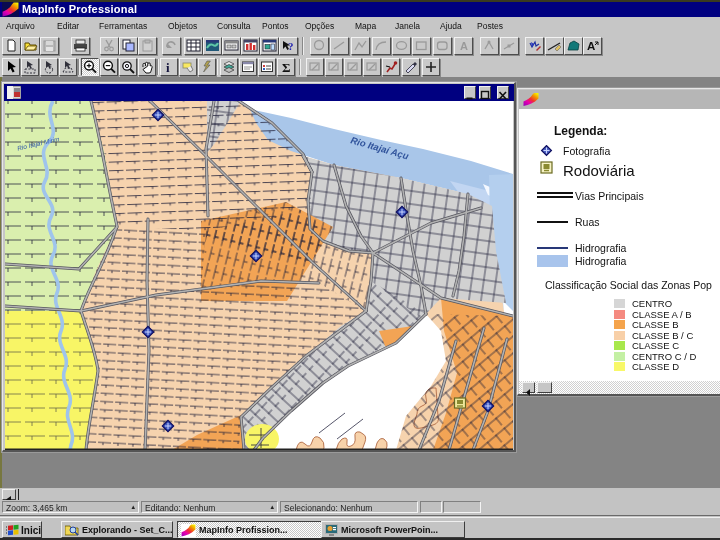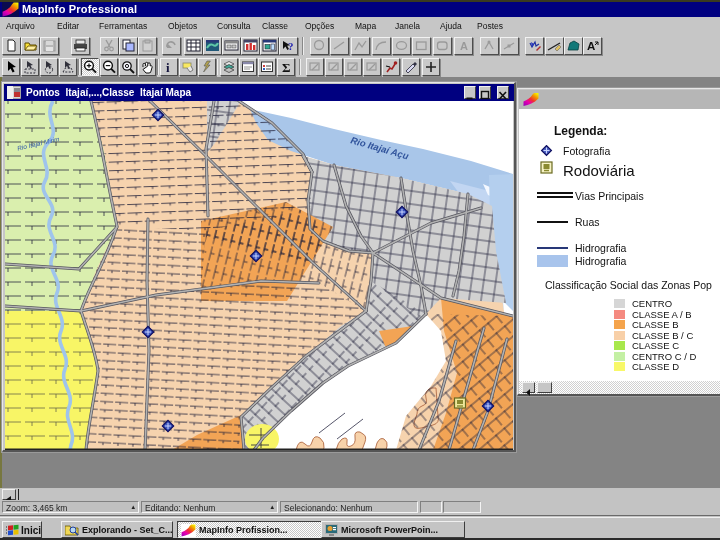--- a/index.html
+++ b/index.html
@@ -33,21 +33,21 @@
       <rect x="0" y="0" width="16" height="14" fill="#0a0a50"></rect>
       <path d="M0.5,13.5 L0.5,9 C5,7 7.5,5.5 9.5,2 L11,0.5 L15.5,0.5 L15.5,6 C11,10.5 6,12.5 0.5,13.5 Z" fill="url(#ga)"></path>
     </svg>
 <div class="abs titletxt">MapInfo Professional</div>
 <div class="abs menubar"></div>
 <div class="abs menu" style="left:6px">Arquivo</div>
 <div class="abs menu" style="left:57px">Editar</div>
 <div class="abs menu" style="left:99px">Ferramentas</div>
 <div class="abs menu" style="left:168px">Objetos</div>
 <div class="abs menu" style="left:217px">Consulta</div>
-<div class="abs menu" style="left:262px">Classe</div>
+<div class="abs menu" style="left:262px">Pontos</div>
 <div class="abs menu" style="left:305px">Opções</div>
 <div class="abs menu" style="left:355px">Mapa</div>
 <div class="abs menu" style="left:395px">Janela</div>
 <div class="abs menu" style="left:440px">Ajuda</div>
 <div class="abs menu" style="left:477px">Postes</div>
 <div class="abs toolzone"></div>
 <div class="tb" style="left:2px;top:37px;width:19px;height:18px">
       <svg width="15" height="14" viewBox="0 0 15 14" style="position:absolute;left:1px;top:1px">
         <path d="M4,1 h5 l2,2 v9 h-7 z" fill="#fff" stroke="#222" stroke-width="1"></path>
       </svg>
@@ -359,21 +359,20 @@
 <div class="abs" style="left:0;top:77px;width:720px;height:411px;background:#848484"></div>
 <div class="abs" style="left:0;top:77px;width:2px;height:411px;background:#77773f"></div>
 <div class="win" style="left:2px;top:82px;width:514px;height:370px">
 <div class="abs" style="left:1px;top:1px;width:510px;height:17px;background:#000080"></div>
 <svg class="abs" style="left:4px;top:3px" width="14" height="13" viewBox="0 0 14 13">
         <rect x="0" y="0" width="14" height="13" fill="#d8d8d8" stroke="#555" stroke-width="0.8"></rect>
         <rect x="0" y="0" width="6" height="13" fill="#f0f0f0"></rect>
         <path d="M7,3 h6 M7,5 h6" stroke="#334" stroke-width="1"></path>
         <rect x="7" y="6" width="6" height="5" fill="#c03030"></rect>
       </svg>
-<div class="abs" style="left:23px;top:4px;color:#fff;font-size:10px;font-weight:bold">Pontos&nbsp; Itajaí,...,Classe&nbsp; Itajaí Mapa</div>
 <div class="abs" style="left:461px;top:3px;width:12px;height:13px;background:#c6c6c6;border:1px solid;border-color:#f0f0f0 #404040 #404040 #f0f0f0"><svg width="10" height="11" viewBox="0 0 10 11">
           <rect x="1.5" y="7.5" width="6" height="2" fill="#111"></rect>
         </svg></div>
 <div class="abs" style="left:476px;top:3px;width:12px;height:13px;background:#c6c6c6;border:1px solid;border-color:#f0f0f0 #404040 #404040 #f0f0f0"><svg width="10" height="11" viewBox="0 0 10 11">
           <rect x="1.5" y="1.5" width="7" height="7" fill="none" stroke="#111" stroke-width="1.4"></rect>
         </svg></div>
 <div class="abs" style="left:494px;top:3px;width:12px;height:13px;background:#c6c6c6;border:1px solid;border-color:#f0f0f0 #404040 #404040 #f0f0f0"><svg width="10" height="11" viewBox="0 0 10 11">
           <path d="M1.5,2 L8,9 M8,2 L1.5,9" stroke="#111" stroke-width="1.6"></path>
         </svg></div>
 <div class="abs" style="left:2px;top:18px;width:508px;height:349px;background:#fff">

